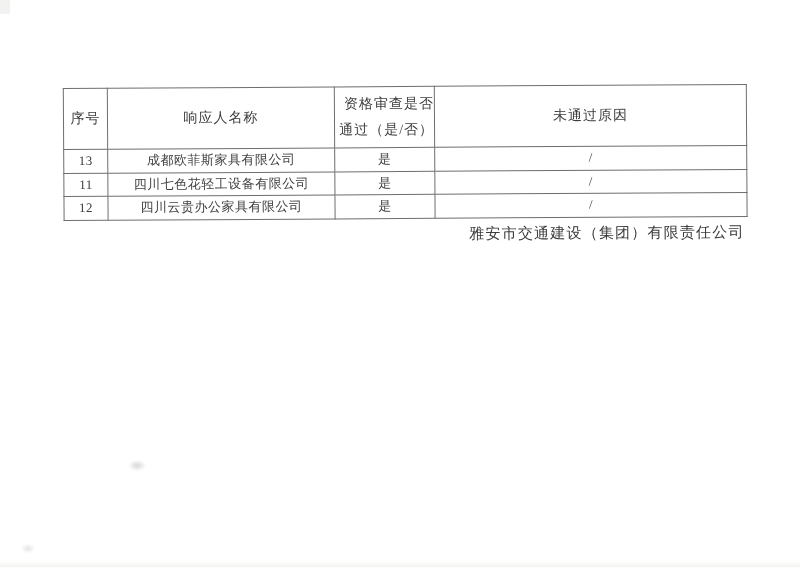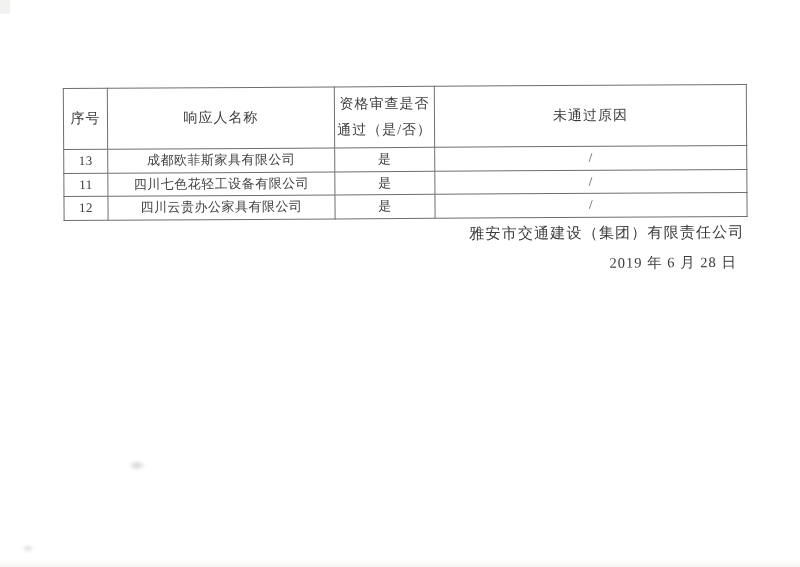--- a/index.html
+++ b/index.html
@@ -44,20 +44,21 @@
   .qual-table thead tr { height: 61px; }
   .qual-table tbody tr { height: 23.5px; }
   .qual-table th {
     font-size: 14px;
     letter-spacing: 1px;
     color: #3c3c3c;
   }
   .th-pass .hline {
     display: block;
     line-height: 26px;
+    text-align: right;
   }
   .qual-table td {
     font-size: 13px;
     letter-spacing: 0.5px;
     color: #3f3f3f;
   }
   .cell-index { font-size: 12.5px; border-radius: 9px; }
   .cell-reason { font-size: 13px; }
   .sig {
     position: absolute;
@@ -145,21 +146,20 @@
         <tr>
           <td class="cell-index">12</td>
           <td class="cell-name">四川云贵办公家具有限公司</td>
           <td class="cell-pass">是</td>
           <td class="cell-reason">/</td>
         </tr>
       </tbody>
     </table>
 
     <div class="sig sig-company">雅安市交通建设（集团）有限责任公司</div>
-    <div class="sig sig-date">2019 年 6 月 28 日</div>
 
   </div>
 
   <div class="corner-speck"></div>
   <div class="smudge smudge-1"></div>
   <div class="smudge smudge-2"></div>
   <div class="bottom-band"></div>
 </div>
 
 </body></html>

